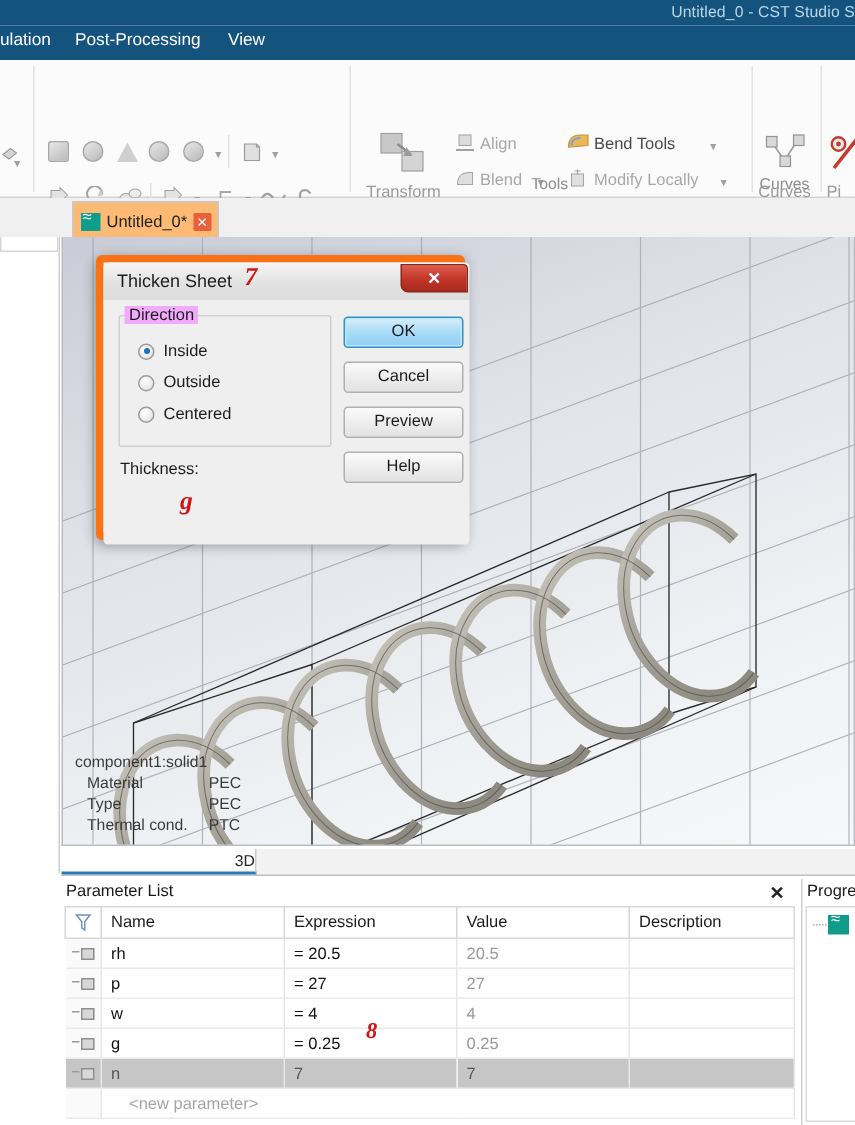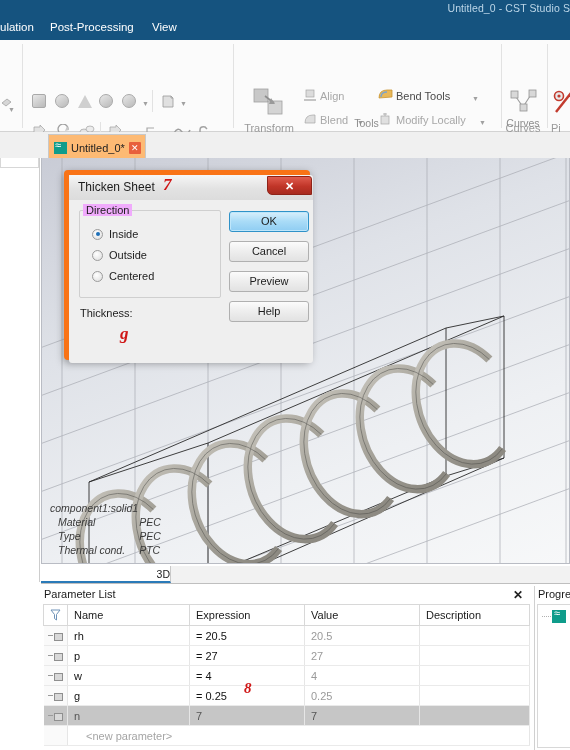--- a/index.html
+++ b/index.html
@@ -111,21 +111,20 @@
     position: absolute; left: 0; top: 18px; width: 39px; height: 18px;
     border: 1px solid #d7d7d7; background: #fff;
   }
 
   
   .viewport {
     position: absolute; left: 41px; top: 158px; width: 529px; height: 406px;
     background: linear-gradient(160deg,#c9ccd6 0%,#dfe2e8 35%,#eef0f3 70%,#f7f8f9 100%);
     border: 1px solid #b9bcc4; border-top: none;
     overflow: hidden;
-    font-style: italic;
   }
   .viewport svg { position: absolute; left: 0; top: 0; }
   .modelinfo {
     position: absolute; left: 6px; bottom: 6px;
     font-size: 10.5px; color: #3a3a3a; line-height: 14px;
     white-space: nowrap;
   }
   .modelinfo .hdr { padding-left: 2px; }
   .modelinfo table { border-collapse: collapse; margin-left: 10px; }
   .modelinfo td { font-size: 10.5px; color: #3a3a3a; padding: 0 0 0 0; }

